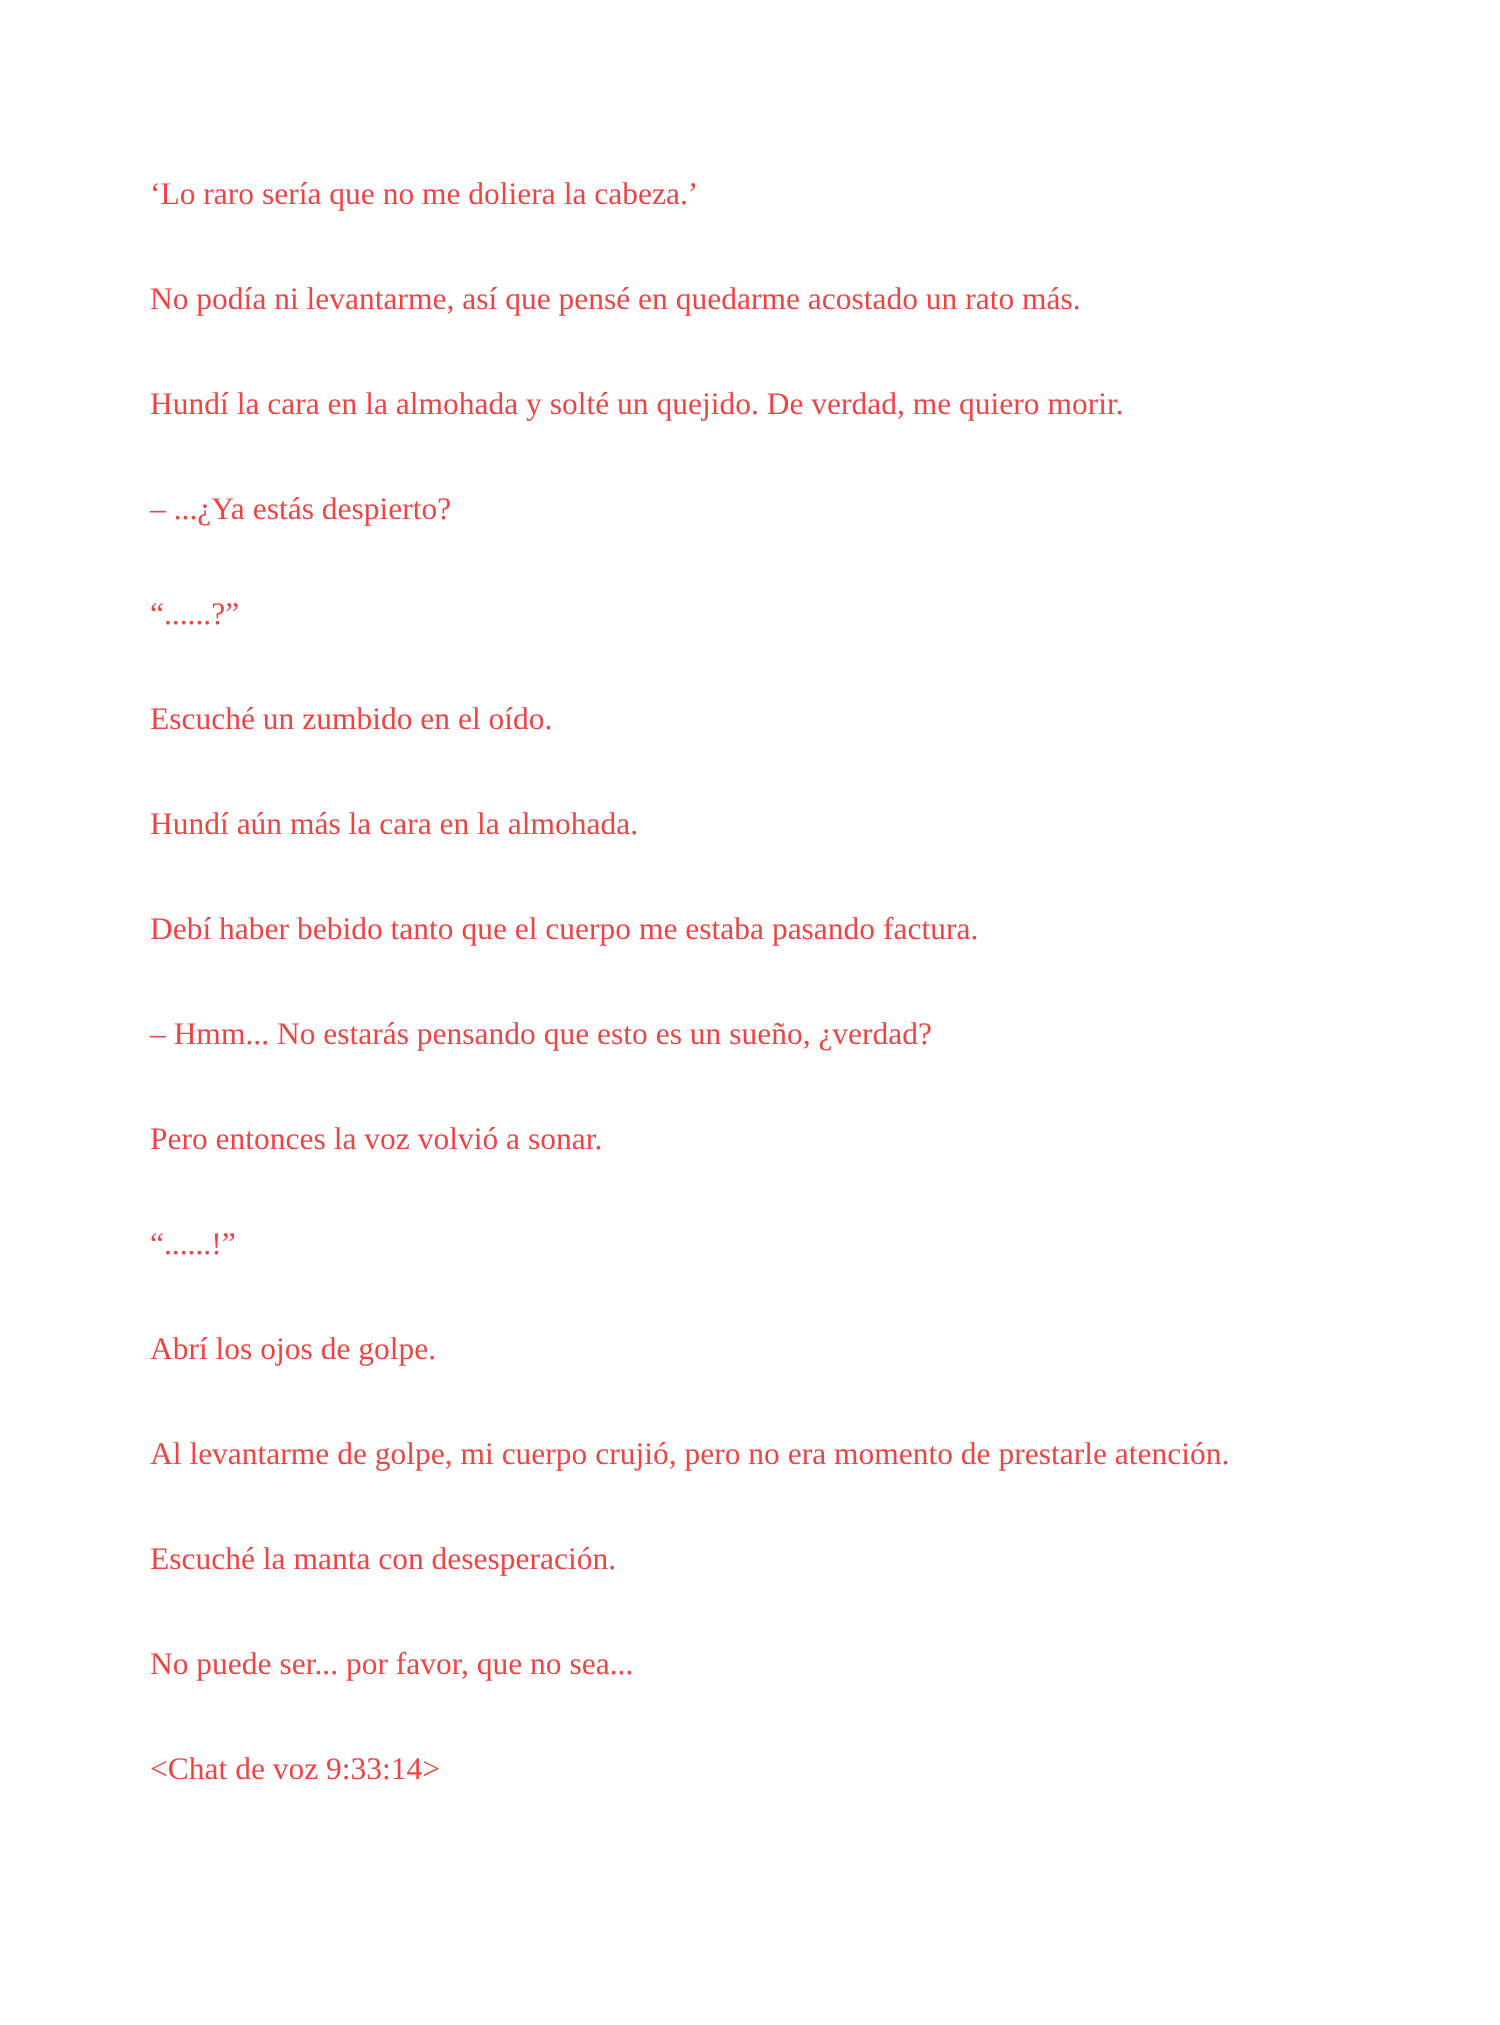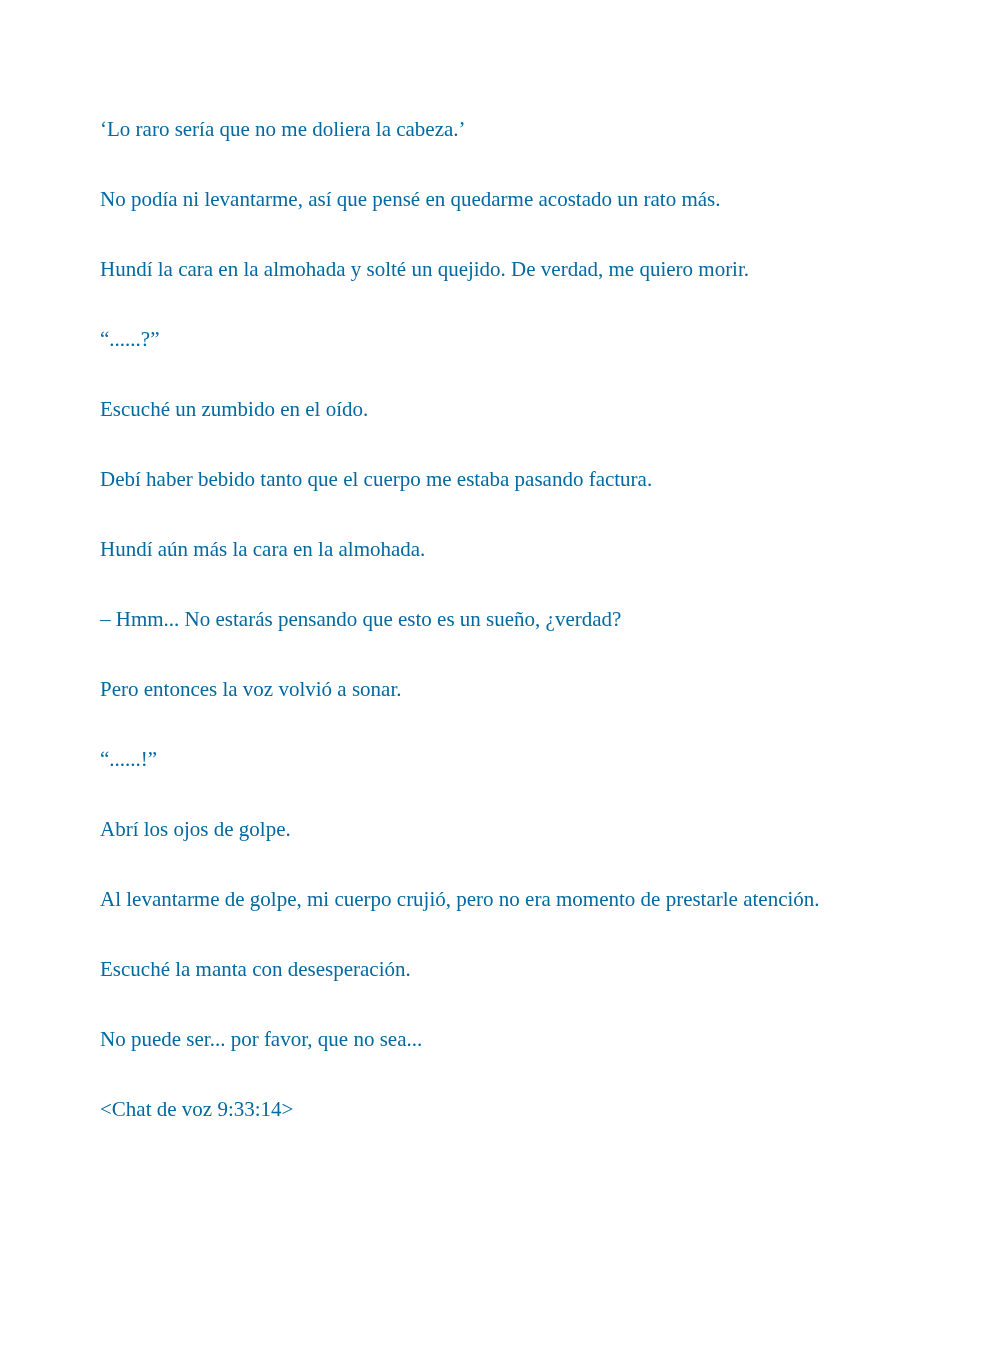--- a/index.html
+++ b/index.html
@@ -1,34 +1,35 @@
 <!DOCTYPE html>
 <html><head>
 <meta charset="utf-8">
 <style>
   html, body { margin: 0; padding: 0; background: #ffffff; }
   body { width: 1000px; height: 1350px; position: relative; overflow: hidden; }
   .page {
     position: absolute; left: 100px; top: 112px; width: 800px;
     font-family: "Liberation Serif", "DejaVu Serif", serif;
-    font-size: 21px; line-height: 35px; color: #0369a1;
+    font-size: 21px; line-height: 35px; color: #ef4444;
   }
   .para { margin: 0 0 35px 0; padding: 0; }
 </style>
 </head>
 <body>
 
 <div class="page">
   <p class="para">‘Lo raro sería que no me doliera la cabeza.’</p>
   <p class="para">No podía ni levantarme, así que pensé en quedarme acostado un rato más.</p>
   <p class="para">Hundí la cara en la almohada y solté un quejido. De verdad, me quiero morir.</p>
+  <p class="para">– ...¿Ya estás despierto?</p>
   <p class="para">“......?”</p>
   <p class="para">Escuché un zumbido en el oído.</p>
+  <p class="para">Hundí aún más la cara en la almohada.</p>
   <p class="para">Debí haber bebido tanto que el cuerpo me estaba pasando factura.</p>
-  <p class="para">Hundí aún más la cara en la almohada.</p>
   <p class="para">– Hmm... No estarás pensando que esto es un sueño, ¿verdad?</p>
   <p class="para">Pero entonces la voz volvió a sonar.</p>
   <p class="para">“......!”</p>
   <p class="para">Abrí los ojos de golpe.</p>
   <p class="para">Al levantarme de golpe, mi cuerpo crujió, pero no era momento de prestarle atención.</p>
   <p class="para">Escuché la manta con desesperación.</p>
   <p class="para">No puede ser... por favor, que no sea...</p>
   <p class="para">&lt;Chat de voz 9:33:14&gt;</p>
 </div>
 

